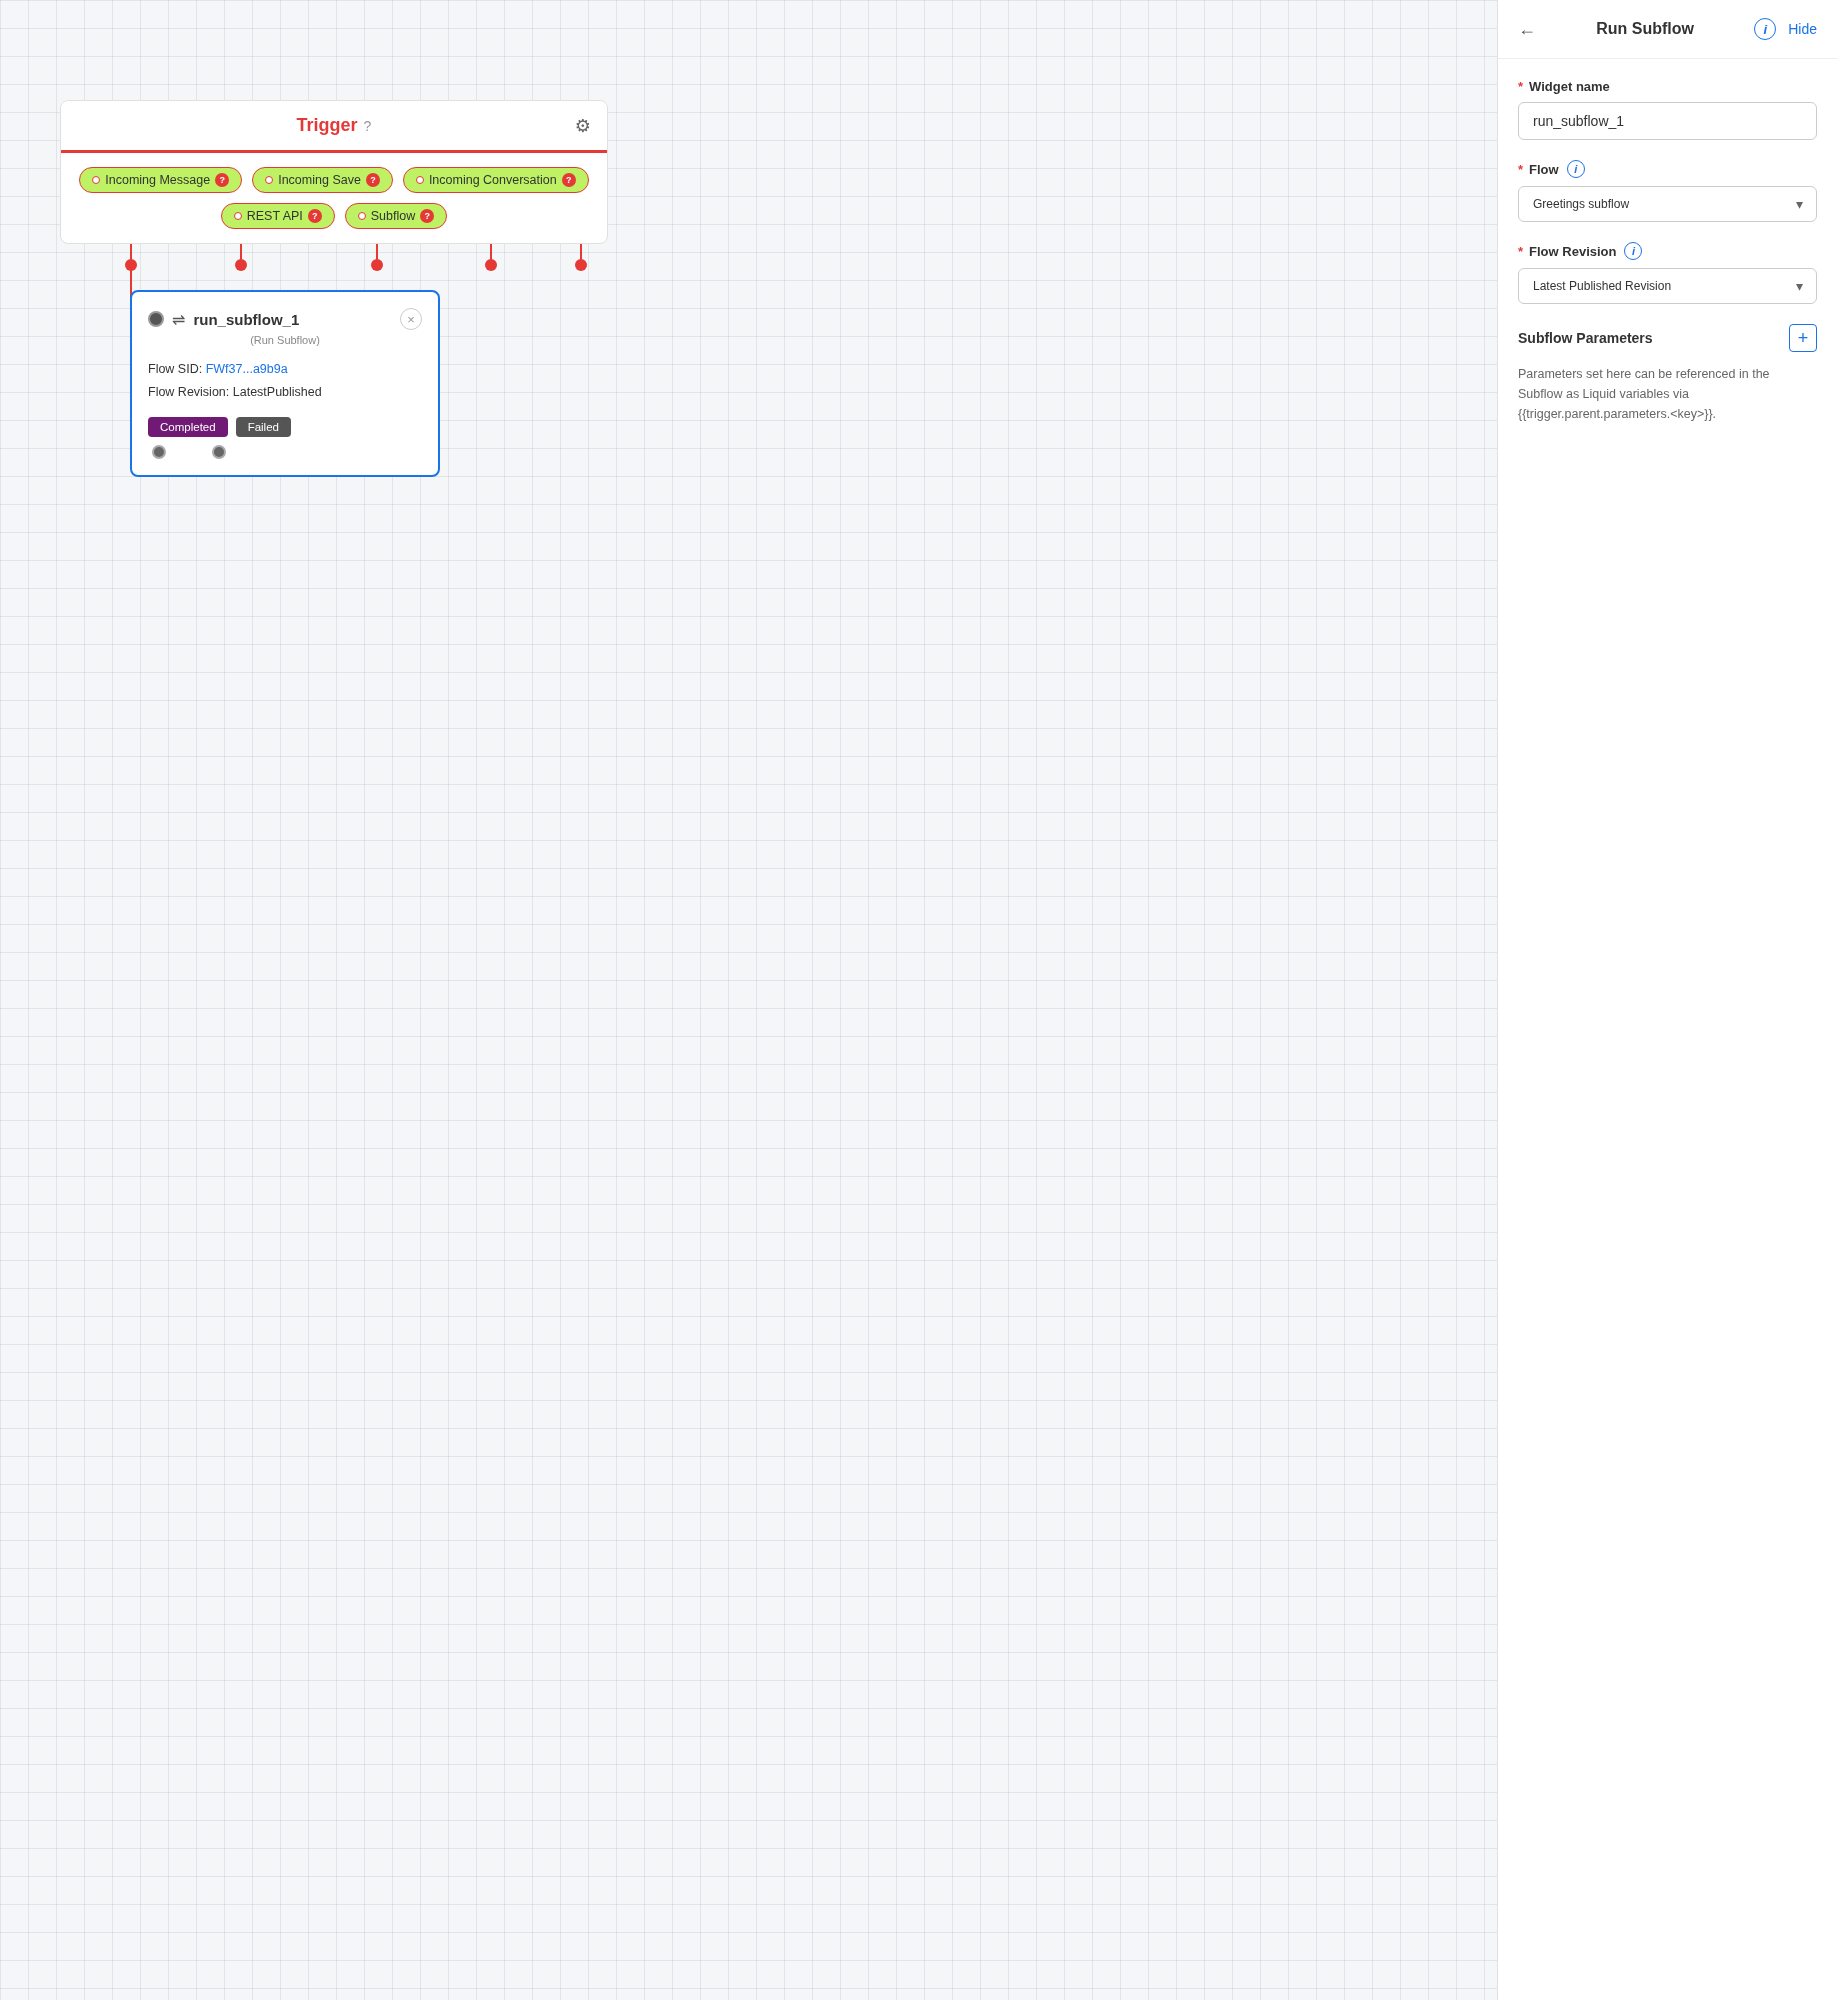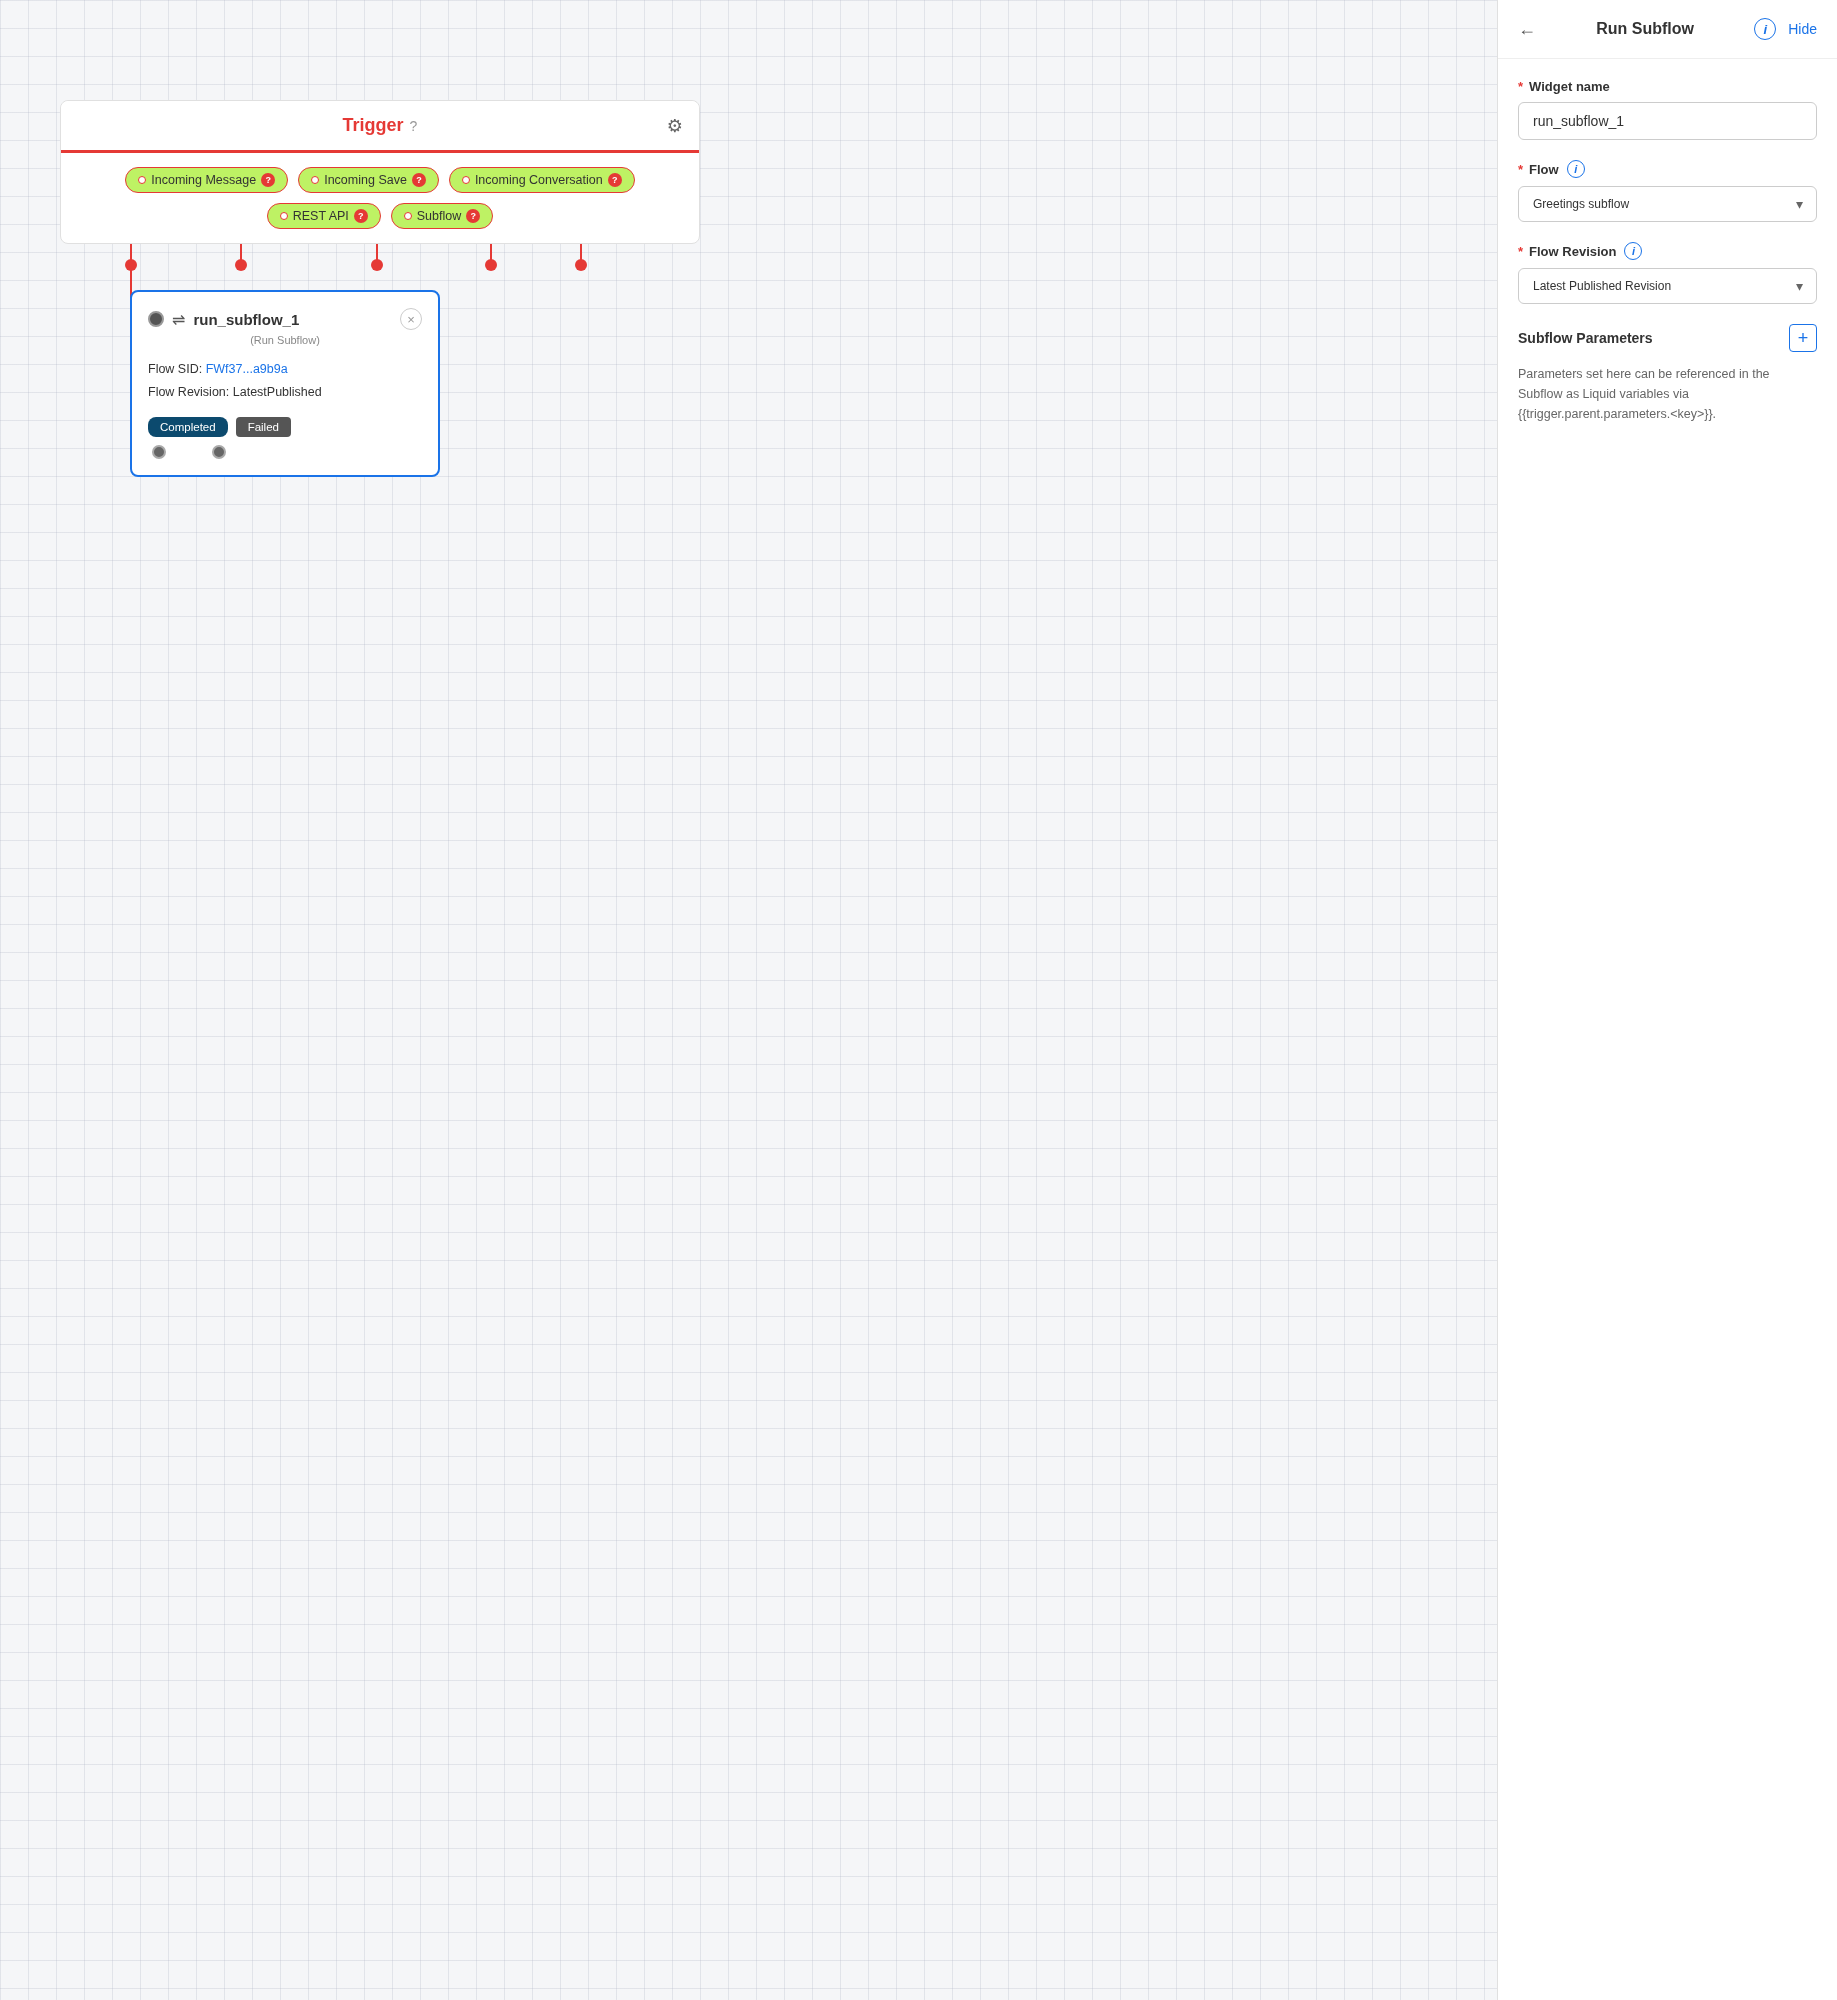--- a/index.html
+++ b/index.html
@@ -21,21 +21,21 @@
       background-size: 28px 28px;
       position: relative;
       overflow: hidden;
     }
 
     
     .trigger-block {
       position: absolute;
       top: 100px;
       left: 60px;
-      width: 640px;
+      width: 548px;
       background: white;
       border-radius: 8px;
       border: 1px solid #e0e0e0;
       overflow: visible;
     }
 
     .trigger-header {
       background: #fff;
       border-bottom: 3px solid #e53935;
       padding: 14px 18px;
@@ -194,21 +194,21 @@
     }
 
     .transition-badge {
       padding: 4px 12px;
       border-radius: 4px;
       font-size: 11.5px;
       color: white;
       font-weight: 500;
     }
 
-    .transition-badge.completed { background: #0c4a6e; border-radius: 8px; }
+    .transition-badge.completed { background: #701a75; }
     .transition-badge.failed { background: #555; }
 
     .transition-dot {
       width: 14px;
       height: 14px;
       border-radius: 50%;
       background: #666;
       border: 2px solid #aaa;
     }
 

